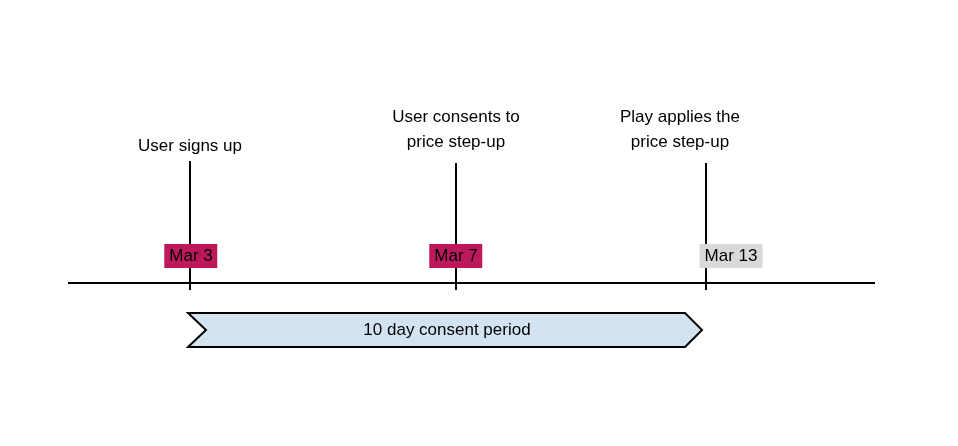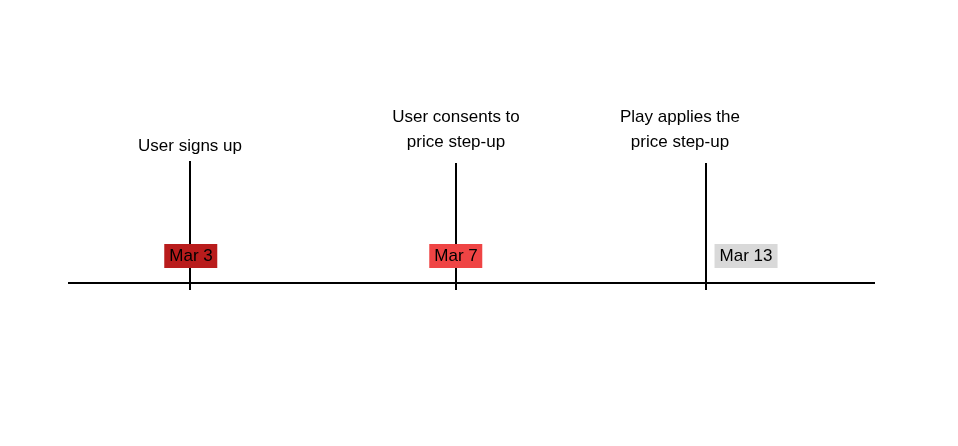--- a/index.html
+++ b/index.html
@@ -53,21 +53,21 @@
     line-height: 24px;
     padding: 0 5px;
     transform: translateX(-50%);
     font-size: 17px;
     color: #000000;
     z-index: 3;
     white-space: nowrap;
   }
   .date-badge.d1 { left: 191px; }
   .date-badge.d2 { left: 456px; }
-  .date-badge.d3 { left: 746px; }
+  .date-badge.d3 { left: 731px; }
   .period-arrow-wrap {
     position: absolute;
     left: 186px;
     top: 311px;
     width: 522px;
     height: 38px;
     z-index: 2;
   }
   .period-arrow-wrap svg {
     position: absolute;
@@ -97,18 +97,24 @@
   <div class="tick t1"></div>
   <div class="tick t2"></div>
   <div class="tick t3"></div>
 
   <div class="event-label e1">User signs up</div>
   <div class="event-label e2">User consents to
 price step-up</div>
   <div class="event-label e3">Play applies the
 price step-up</div>
 
-  <div class="date-badge d1" style="background-color: #b91c1c;">Mar 3</div>
-  <div class="date-badge d2" style="background-color: #ef4444;">Mar 7</div>
+  <div class="date-badge d1" style="background-color: #be185d;">Mar 3</div>
+  <div class="date-badge d2" style="background-color: #be185d;">Mar 7</div>
   <div class="date-badge d3" style="background-color: rgb(217, 217, 217);">Mar 13</div>
 
+  <div class="period-arrow-wrap">
+    <svg width="522" height="38" viewBox="0 0 522 38">
+      <polygon points="2,2 499,2 516,19 499,36 2,36 20,19" stroke-width="2" stroke-linejoin="miter" stroke="#000000" fill="#d4e3f1"></polygon>
+    </svg>
+    <div class="period-label">10 day consent period</div>
+  </div>
 
 </div>
 
 </body></html>

